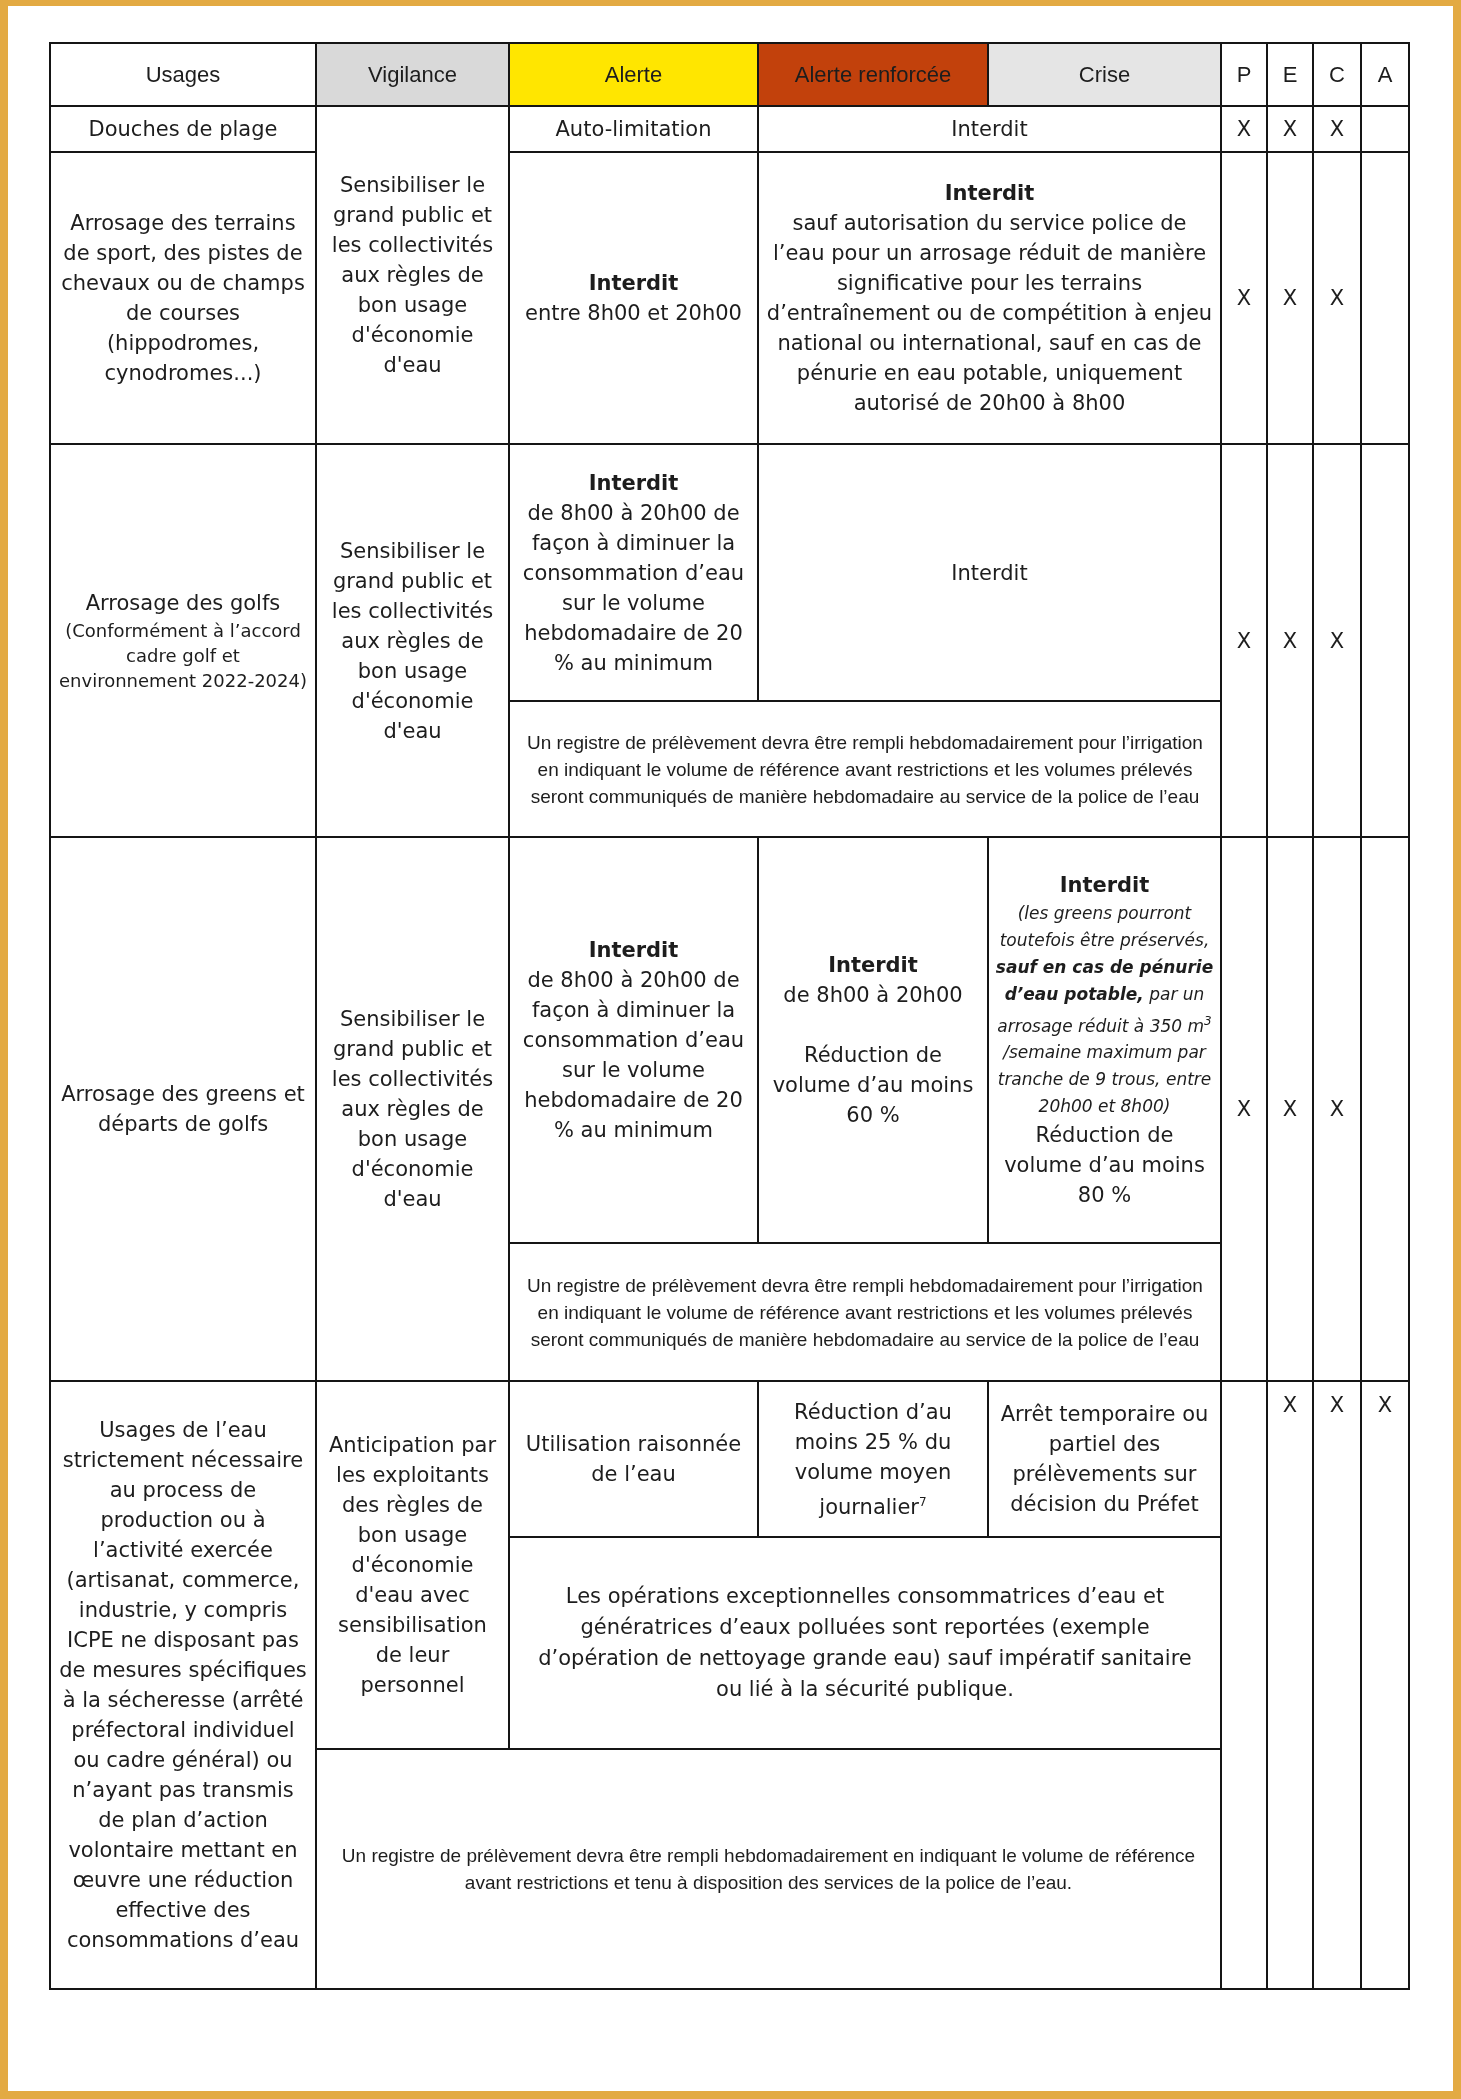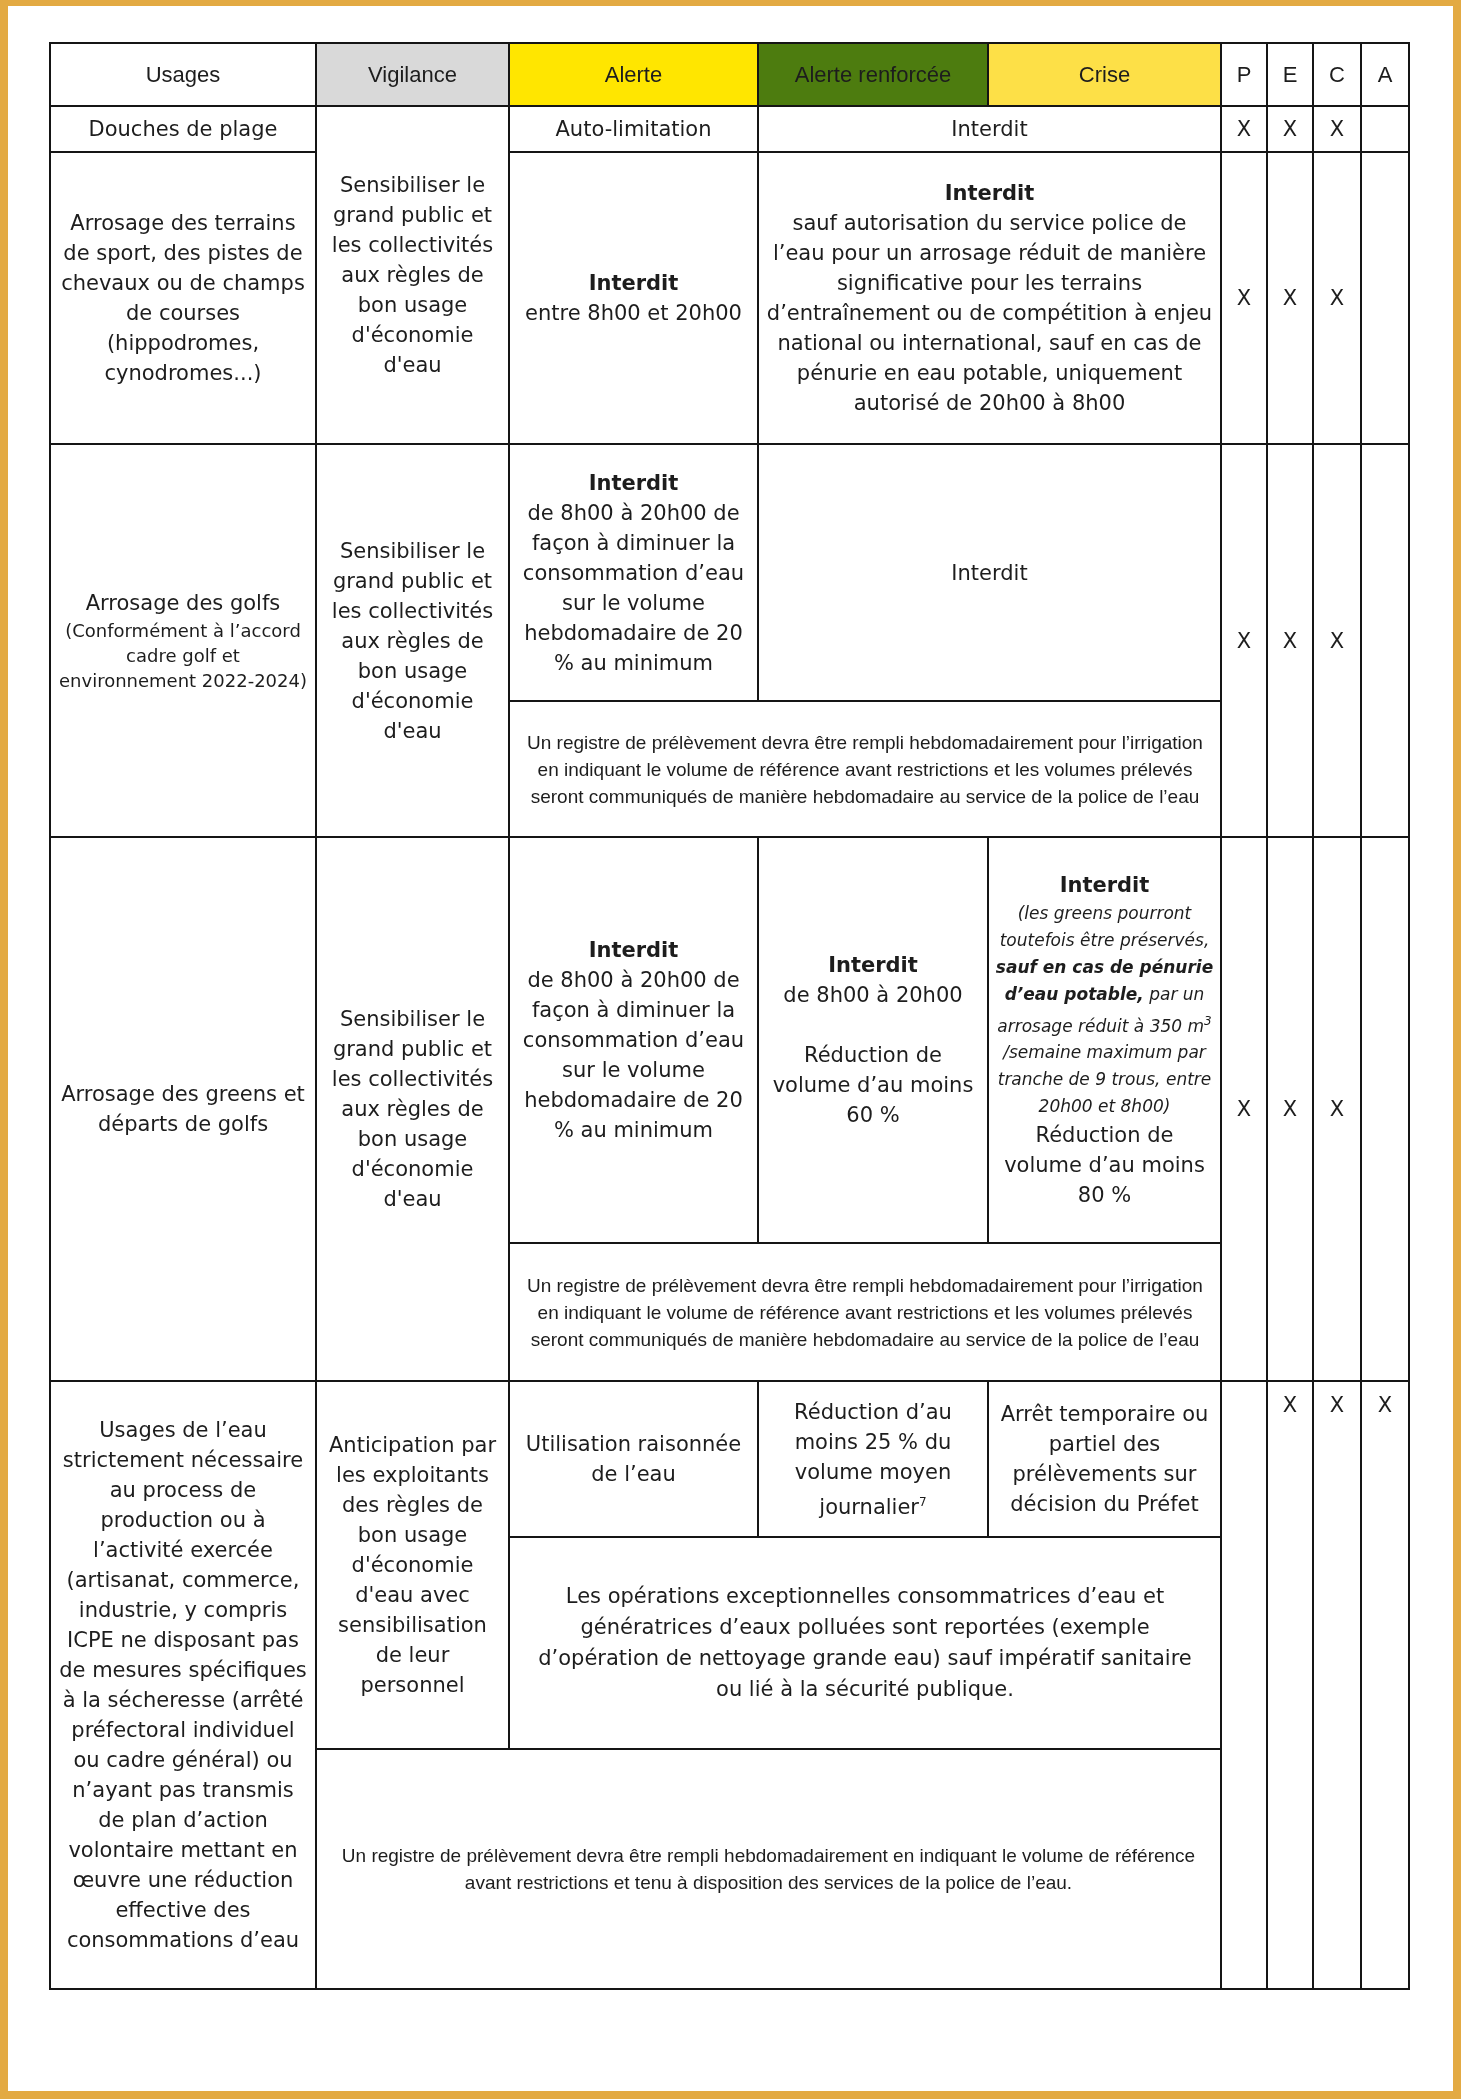--- a/index.html
+++ b/index.html
@@ -26,22 +26,22 @@
     vertical-align: middle;
     padding: 2px 6px;
     font-size: 21px;
     line-height: 30px;
     font-weight: normal;
   }
   th { font-family: "Liberation Sans", sans-serif; font-weight: normal; font-size: 22px !important; }
   .h-usages, .h-vig { }
   .h-vig { background: #d9d9d9; }
   .h-alerte { background: #ffe600; }
-  .h-renf { background: #4d7c0f; }
-  .h-crise { background: #fde047; }
+  .h-renf { background: #c2410c; }
+  .h-crise { background: #e5e5e5; }
   .h-letter { font-size: 22px; }
   .b { font-weight: bold; }
   .it { font-style: italic; font-size: 17px; line-height: 27px; }
   .note { font-family: "Liberation Sans", sans-serif; font-size: 19px !important; line-height: 27px !important; padding: 8px 10px !important; }
   .note-lg { font-size: 21px !important; line-height: 31px !important; padding: 4px 12px !important; }
   .usage-small { font-size: 18px; line-height: 25px; }
   .x { font-size: 22px; }
   .line { display: block; }
   .footer {
     position: absolute; left: 53px; top: 2040px;

